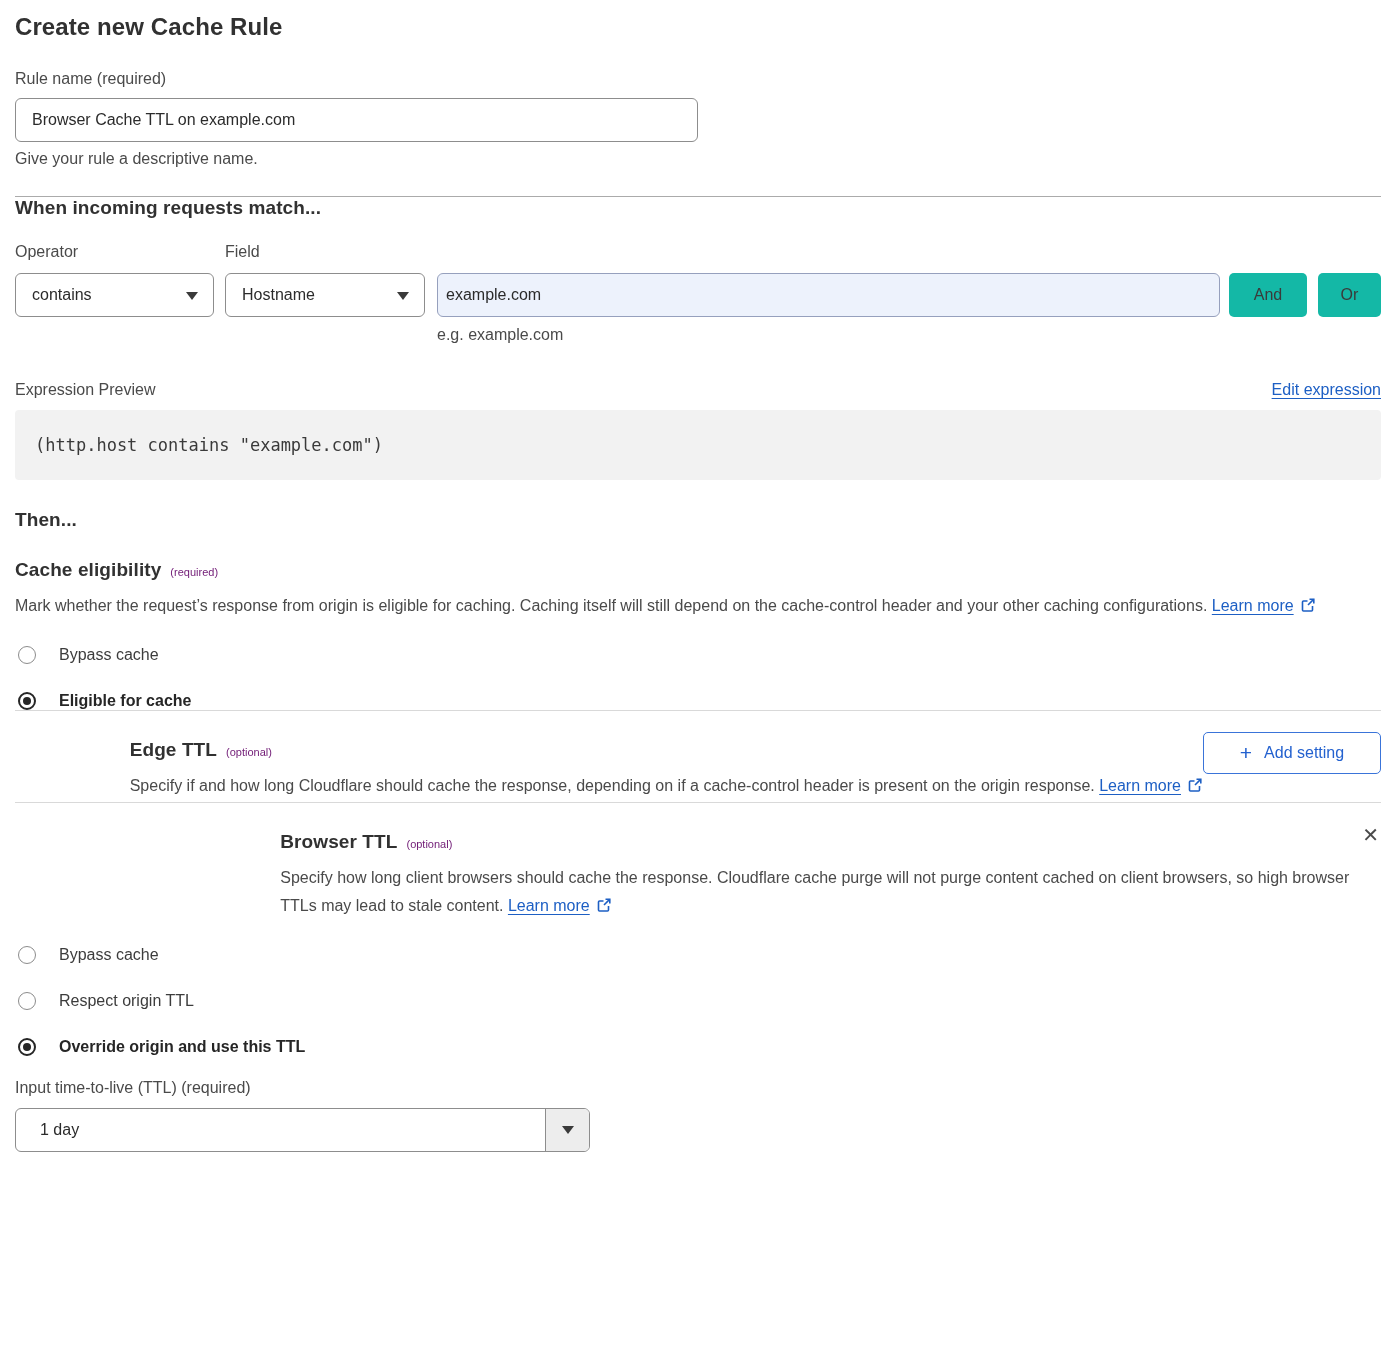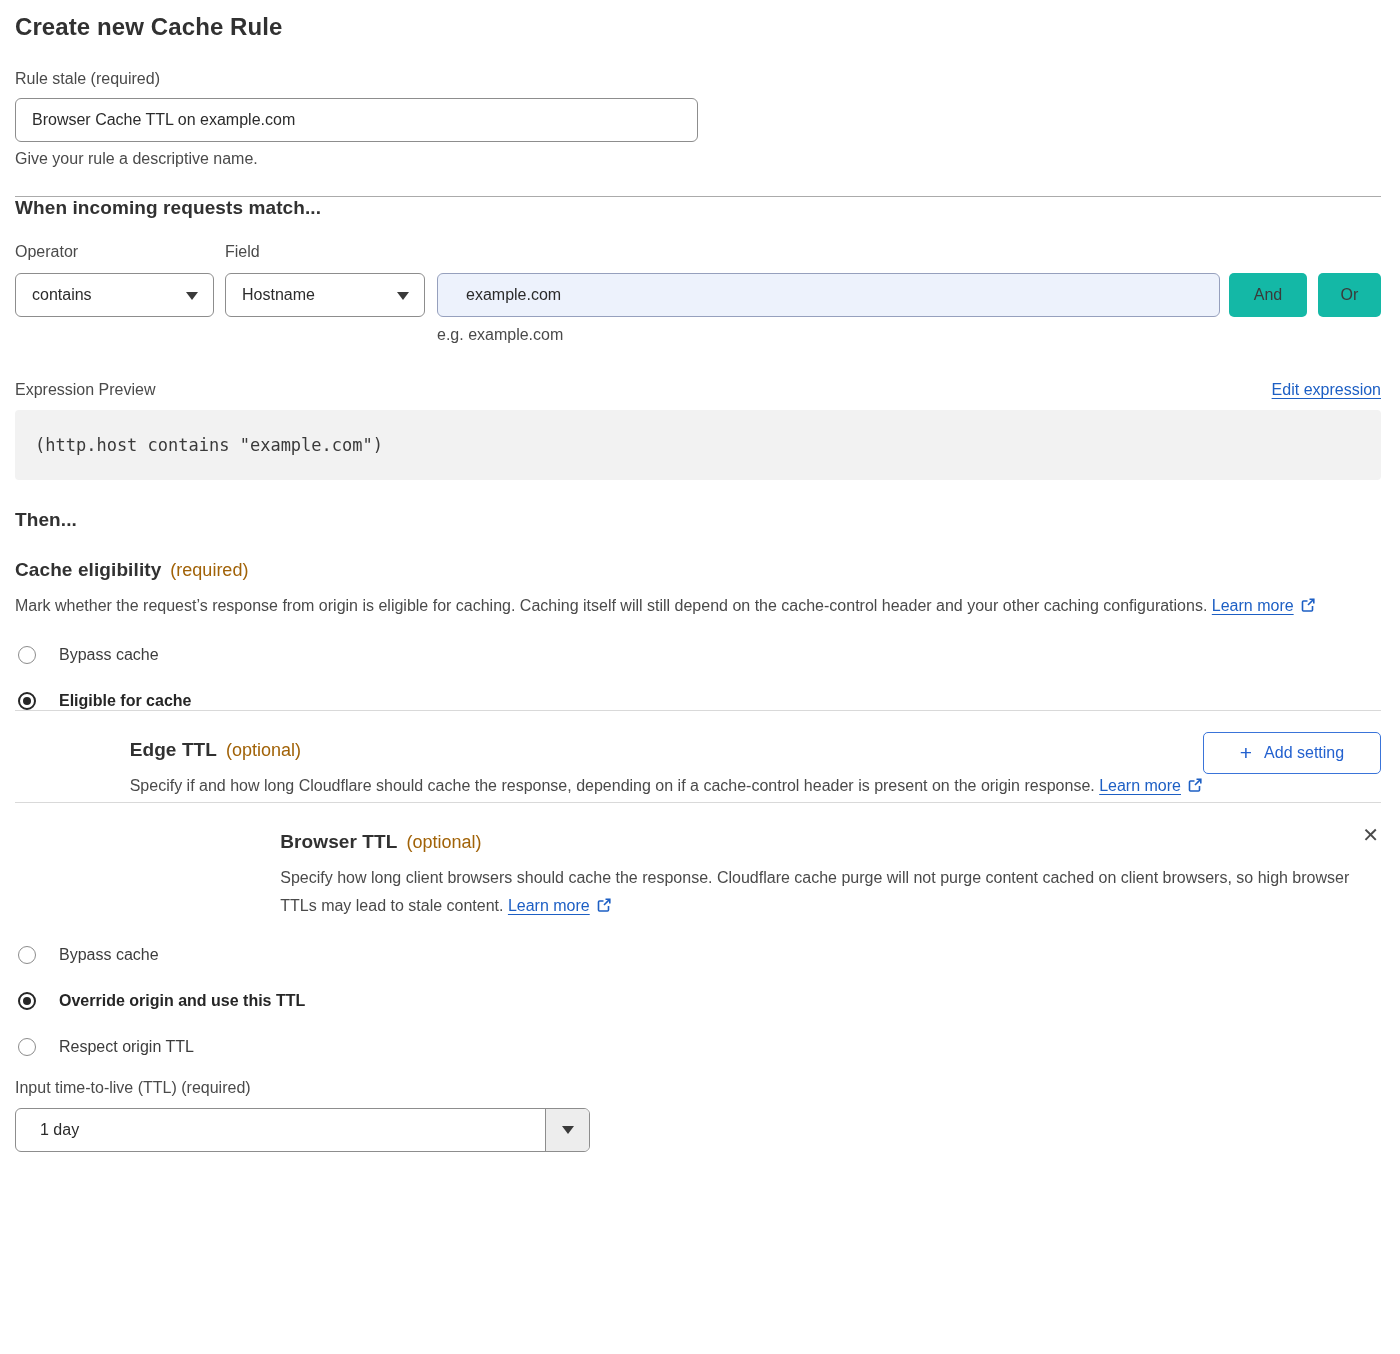--- a/index.html
+++ b/index.html
@@ -81,21 +81,21 @@
     border-right: 6px solid transparent;
     border-top: 8px solid #3a3a3a;
   }
 
   .value-input {
     width: 100%;
     height: 44px;
     border: 1px solid #96a0bd;
     border-radius: 6px;
     background: #edf2fc;
-    padding: 0 28px;
+    padding: 0 8px;
     font-family: "Liberation Sans", sans-serif;
     font-size: 16px;
     color: #2b2b2b;
     outline: none;
   }
 
   .gray-btn {
     height: 44px;
     border: none;
     border-radius: 5px;
@@ -129,21 +129,21 @@
     border-radius: 4px;
     padding: 25px 20px;
     font-family: "DejaVu Sans Mono", monospace;
     font-size: 17px;
     color: #3a3a3a;
   }
 
   .then-heading { margin-top: 29px; }
 
   .setting-title-row { display: flex; align-items: baseline; margin-top: 28px; }
-  .setting-title-row .tag { font-size: 18px; color: #a16207; margin-left: 9px; }
+  .setting-title-row .tag { font-size: 11px; color: #701a75; margin-left: 9px; }
   h3.setting-title { font-size: 19px; font-weight: 700; color: #313131; letter-spacing: 0.1px; }
 
   p.description {
     font-size: 16px;
     color: #4a4a4a;
     line-height: 28px;
     margin-top: 11px;
   }
   .desc-cache { max-width: 1340px; }
   .desc-edge  { max-width: 1095px; }
@@ -243,21 +243,21 @@
   }
 </style>
 </head>
 <body>
 
 <div class="page">
 
   <h1 class="page-title">Create new Cache Rule</h1>
 
   <div class="rule-name-block">
-    <label class="field-label">Rule stale (required)</label>
+    <label class="field-label">Rule name (required)</label>
     <input class="text-input" type="text" value="Browser Cache TTL on example.com" style="">
     <div class="help-text">Give your rule a descriptive name.</div>
   </div>
 
   <hr class="divider-strong mt-hr1">
 
   <h2 class="section-heading match-heading">When incoming requests match...</h2>
 
   <div class="condition-row">
     <div class="condition-col col-operator">
@@ -355,27 +355,27 @@
       </p>
     </div>
     <button class="close-btn"><span>✕</span></button>
   </div>
 
   <div class="radio-group">
     <div class="radio-item">
       <span class="radio-circle"></span>
       <span class="radio-label">Bypass cache</span>
     </div>
+    <div class="radio-item">
+      <span class="radio-circle"></span>
+      <span class="radio-label">Respect origin TTL</span>
+    </div>
     <div class="radio-item selected">
       <span class="radio-circle"></span>
       <span class="radio-label">Override origin and use this TTL</span>
-    </div>
-    <div class="radio-item">
-      <span class="radio-circle"></span>
-      <span class="radio-label">Respect origin TTL</span>
     </div>
   </div>
 
   <div class="ttl-block">
     <label class="field-label">Input time-to-live (TTL) (required)</label>
     <div class="ttl-select">
       <span>1 day</span>
       <span class="ttl-arrow-box">
         <span class="caret"></span>
       </span>

